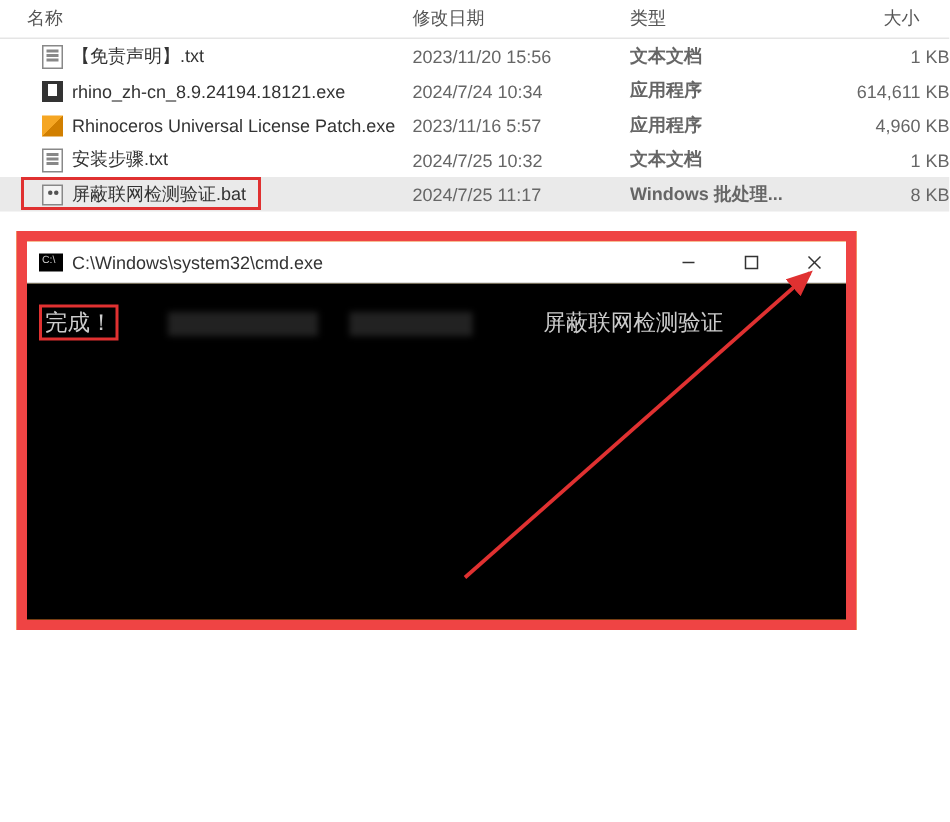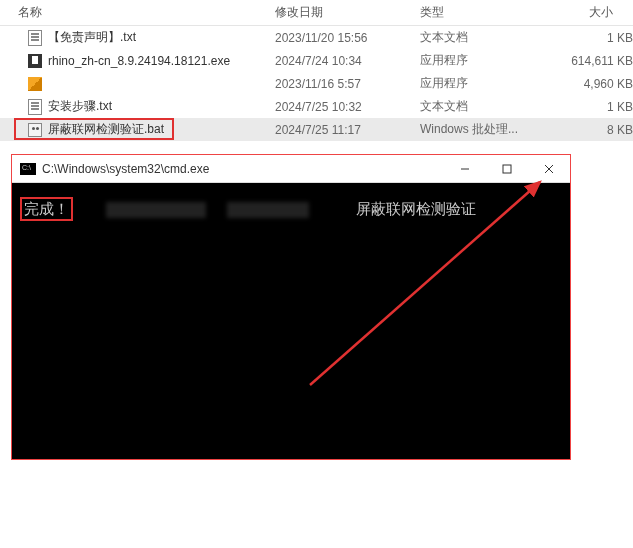--- a/index.html
+++ b/index.html
@@ -22,21 +22,21 @@
     .col-type { width: 115px; }
     .col-size { flex: 1; text-align: right; padding-right: 20px; }
     .file-row {
       display: flex;
       align-items: center;
       padding: 3px 0;
       color: #333;
     }
     .file-row .cell-name { width: 275px; padding-left: 28px; display: flex; align-items: center; gap: 6px; }
     .file-row .cell-date { width: 145px; color: #666; }
-    .file-row .cell-type { width: 115px; color: #666; }
+    .file-row .cell-type { width: 115px; color: #666; font-weight: bold; }
     .file-row .cell-size { flex: 1; text-align: right; color: #666; }
     .icon-txt {
       width: 14px; height: 16px; display: inline-block;
       border: 1px solid #888; background: #fff; position: relative;
       flex-shrink: 0;
     }
     .icon-txt::before {
       content: ""; position: absolute; top: 2px; left: 2px; right: 2px;
       height: 2px; background: #888; box-shadow: 0 3px 0 #888, 0 6px 0 #888;
     }
@@ -61,22 +61,22 @@
     .icon-bat::before {
       content: ""; position: absolute; top: 3px; left: 3px;
       width: 3px; height: 3px; background: #555; border-radius: 50%;
       box-shadow: 4px 0 0 #555;
     }
     .cmd-window {
       position: absolute;
       left: 11px;
       top: 154px;
       width: 560px;
-      height: 306px;
-      border: 1px solid #ef4444;
+      height: 266px;
+      border: 7px solid #ef4444;
       background: #eab308;
     }
     .cmd-titlebar {
       height: 28px;
       display: flex;
       align-items: center;
       background: #fff;
       border-bottom: 1px solid #ddd;
     }
     .cmd-icon {
@@ -164,20 +164,21 @@
         </div>
         <div class="cell-date">2024/7/24 10:34</div>
         <div class="cell-type">应用程序</div>
         <div class="cell-size">614,611 KB</div>
       </div>
     </div>
     <div class="row-wrap">
       <div class="file-row">
         <div class="cell-name">
           <span class="icon-patch"></span>
+          <span>Rhinoceros Universal License Patch.exe</span>
         </div>
         <div class="cell-date">2023/11/16 5:57</div>
         <div class="cell-type">应用程序</div>
         <div class="cell-size">4,960 KB</div>
       </div>
     </div>
     <div class="row-wrap">
       <div class="file-row">
         <div class="cell-name">
           <span class="icon-txt"></span>

